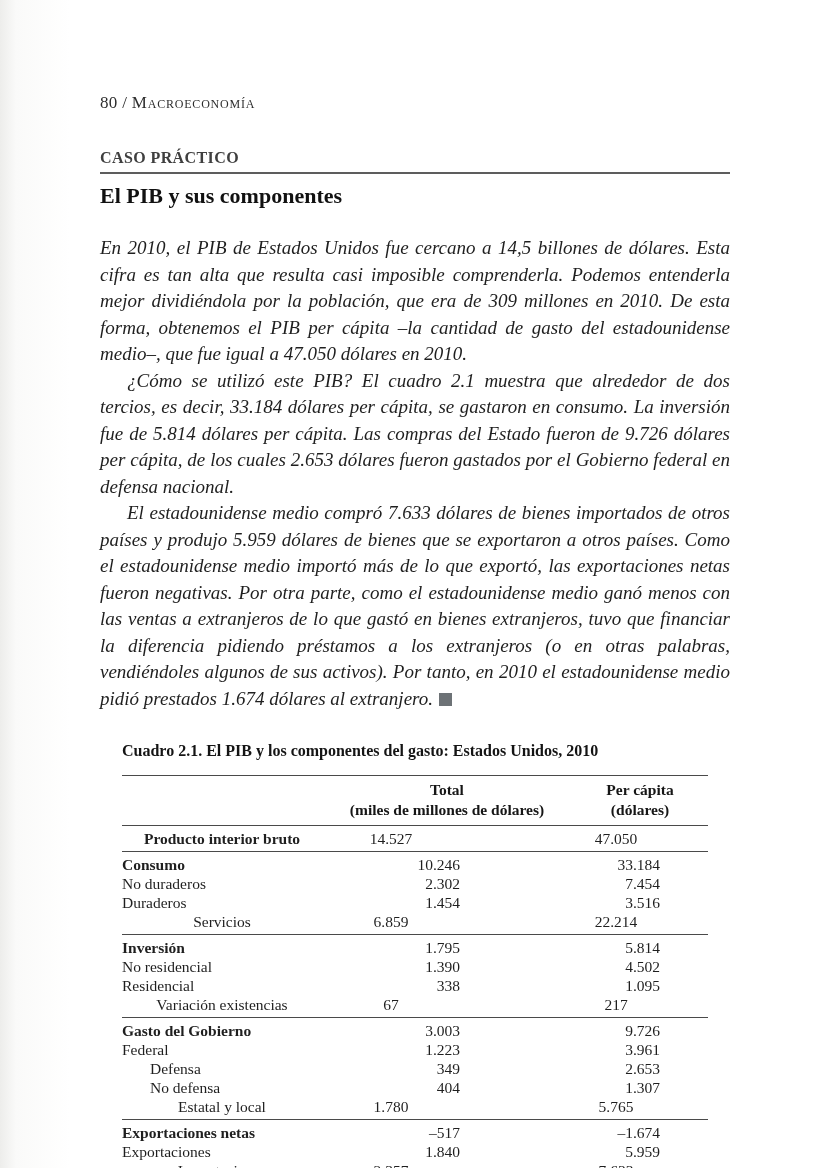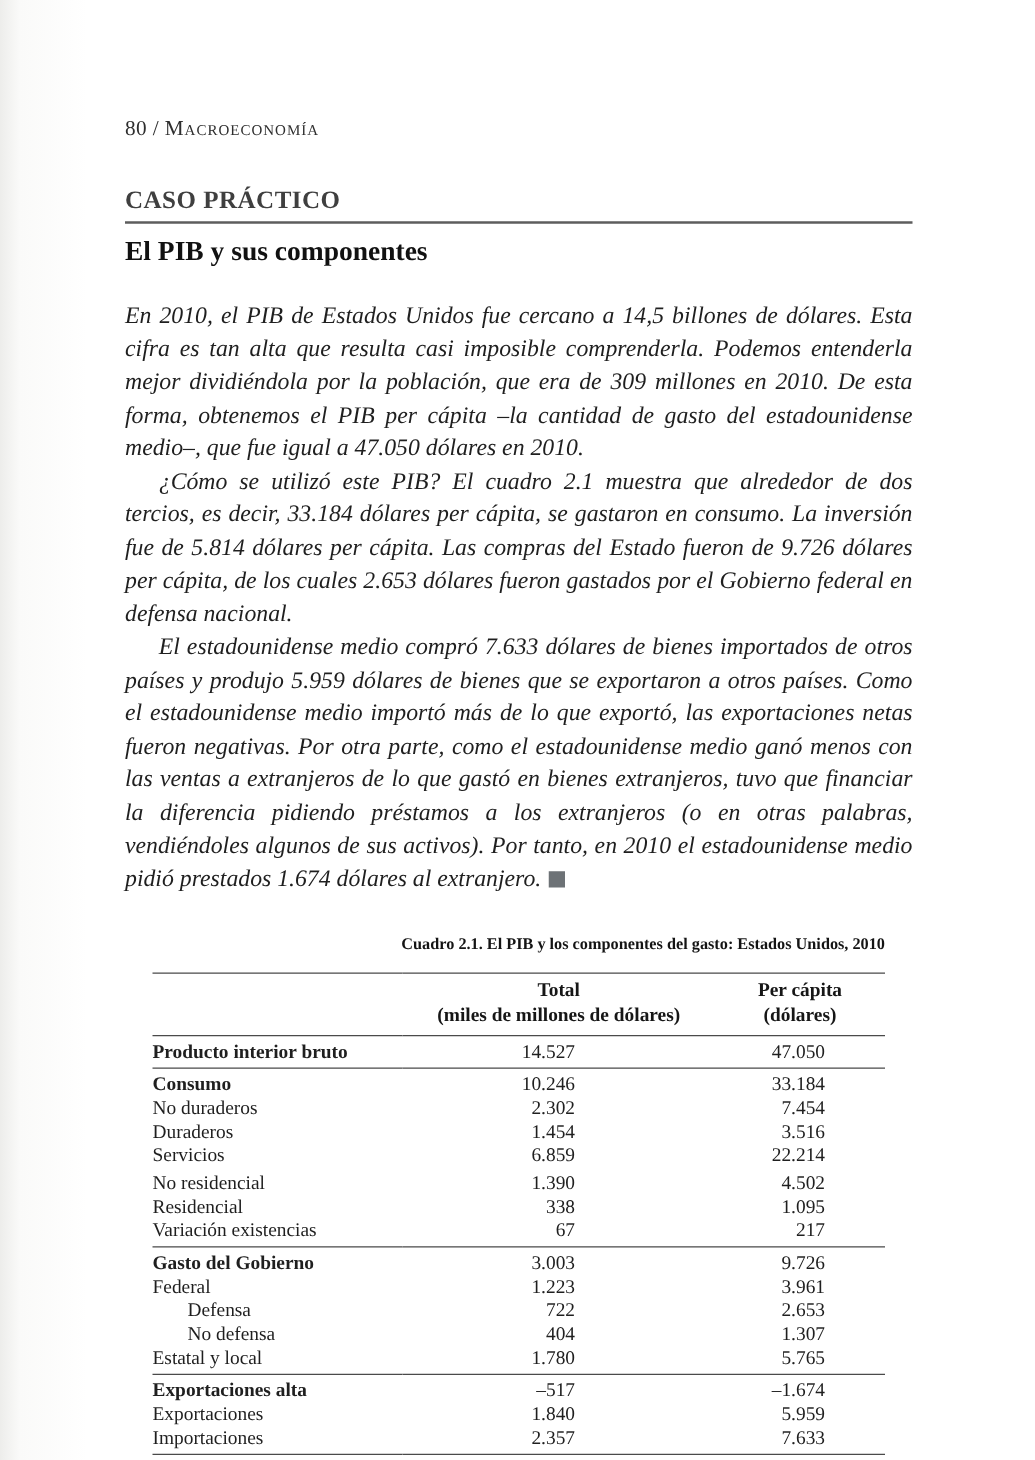--- a/index.html
+++ b/index.html
@@ -31,21 +31,21 @@
     color:#2e2e2e;
     letter-spacing:0.3px;
   }
   .running-head .smallcaps{
     font-variant:small-caps;
     letter-spacing:0.8px;
   }
   
   .kicker{
     margin-top:36px;
-    font-size:20px;
+    font-size:16px;
     font-weight:bold;
     color:#3f3f3f;
     letter-spacing:0.4px;
     border-bottom:2px solid #5d5d5d;
     padding-bottom:5px;
   }
   .subtitle{
     margin-top:9px;
     font-size:22px;
     font-weight:bold;
@@ -68,22 +68,22 @@
     vertical-align:baseline;
     transform:translateY(1px);
   }
   
   .table-block{
     margin-left:22px;
     width:586px;
     margin-top:30px;
   }
   .table-caption{
-    text-align:right;
-    font-size:13px;
+    text-align:left;
+    font-size:16px;
     font-weight:bold;
     color:#141414;
     margin-bottom:15px;
   }
   table.gdp{
     width:586px;
     border-collapse:collapse;
     font-size:15.5px;
     border-top:1.5px solid var(--rule);
     border-bottom:1.5px solid var(--rule);
@@ -110,21 +110,21 @@
   table.gdp td.lbl{text-align:left;}
   table.gdp td.lbl.ind{padding-left:28px;}
   table.gdp td.num{text-align:right;}
   table.gdp td.num.total{padding-right:112px;}
   table.gdp td.num.percap{padding-right:48px;}
   table.gdp .b{font-weight:bold;}
   table.gdp tr.group-start td{
     border-top:1.5px solid var(--rule);
     padding-top:4px;
   }
-  table.gdp tr.group-end td{padding-bottom:4px;}
+  table.gdp tr.group-end td{padding-bottom:4px;text-align:center;}
 </style>
 </head>
 <body>
 
 <div class="page">
   <div class="content">
 
     <div class="running-head">
       <span>80</span>
       <span>/</span>
@@ -182,20 +182,25 @@
             <tr>
               <td class="lbl">Duraderos</td>
               <td class="num total">1.454</td>
               <td class="num percap">3.516</td>
             </tr>
             <tr class="group-end">
               <td class="lbl">Servicios</td>
               <td class="num total">6.859</td>
               <td class="num percap">22.214</td>
             </tr>
+            <tr class="group-start">
+              <td class="lbl b">Inversión</td>
+              <td class="num total">1.795</td>
+              <td class="num percap">5.814</td>
+            </tr>
             <tr>
               <td class="lbl">No residencial</td>
               <td class="num total">1.390</td>
               <td class="num percap">4.502</td>
             </tr>
             <tr>
               <td class="lbl">Residencial</td>
               <td class="num total">338</td>
               <td class="num percap">1.095</td>
             </tr>
@@ -209,35 +214,35 @@
               <td class="num total">3.003</td>
               <td class="num percap">9.726</td>
             </tr>
             <tr>
               <td class="lbl">Federal</td>
               <td class="num total">1.223</td>
               <td class="num percap">3.961</td>
             </tr>
             <tr>
               <td class="lbl ind">Defensa</td>
-              <td class="num total">722</td>
+              <td class="num total">349</td>
               <td class="num percap">2.653</td>
             </tr>
             <tr>
               <td class="lbl ind">No defensa</td>
               <td class="num total">404</td>
               <td class="num percap">1.307</td>
             </tr>
             <tr class="group-end">
               <td class="lbl">Estatal y local</td>
               <td class="num total">1.780</td>
               <td class="num percap">5.765</td>
             </tr>
             <tr class="group-start">
-              <td class="lbl b">Exportaciones alta</td>
+              <td class="lbl b">Exportaciones netas</td>
               <td class="num total">–517</td>
               <td class="num percap">–1.674</td>
             </tr>
             <tr>
               <td class="lbl">Exportaciones</td>
               <td class="num total">1.840</td>
               <td class="num percap">5.959</td>
             </tr>
             <tr class="group-end">
               <td class="lbl">Importaciones</td>

